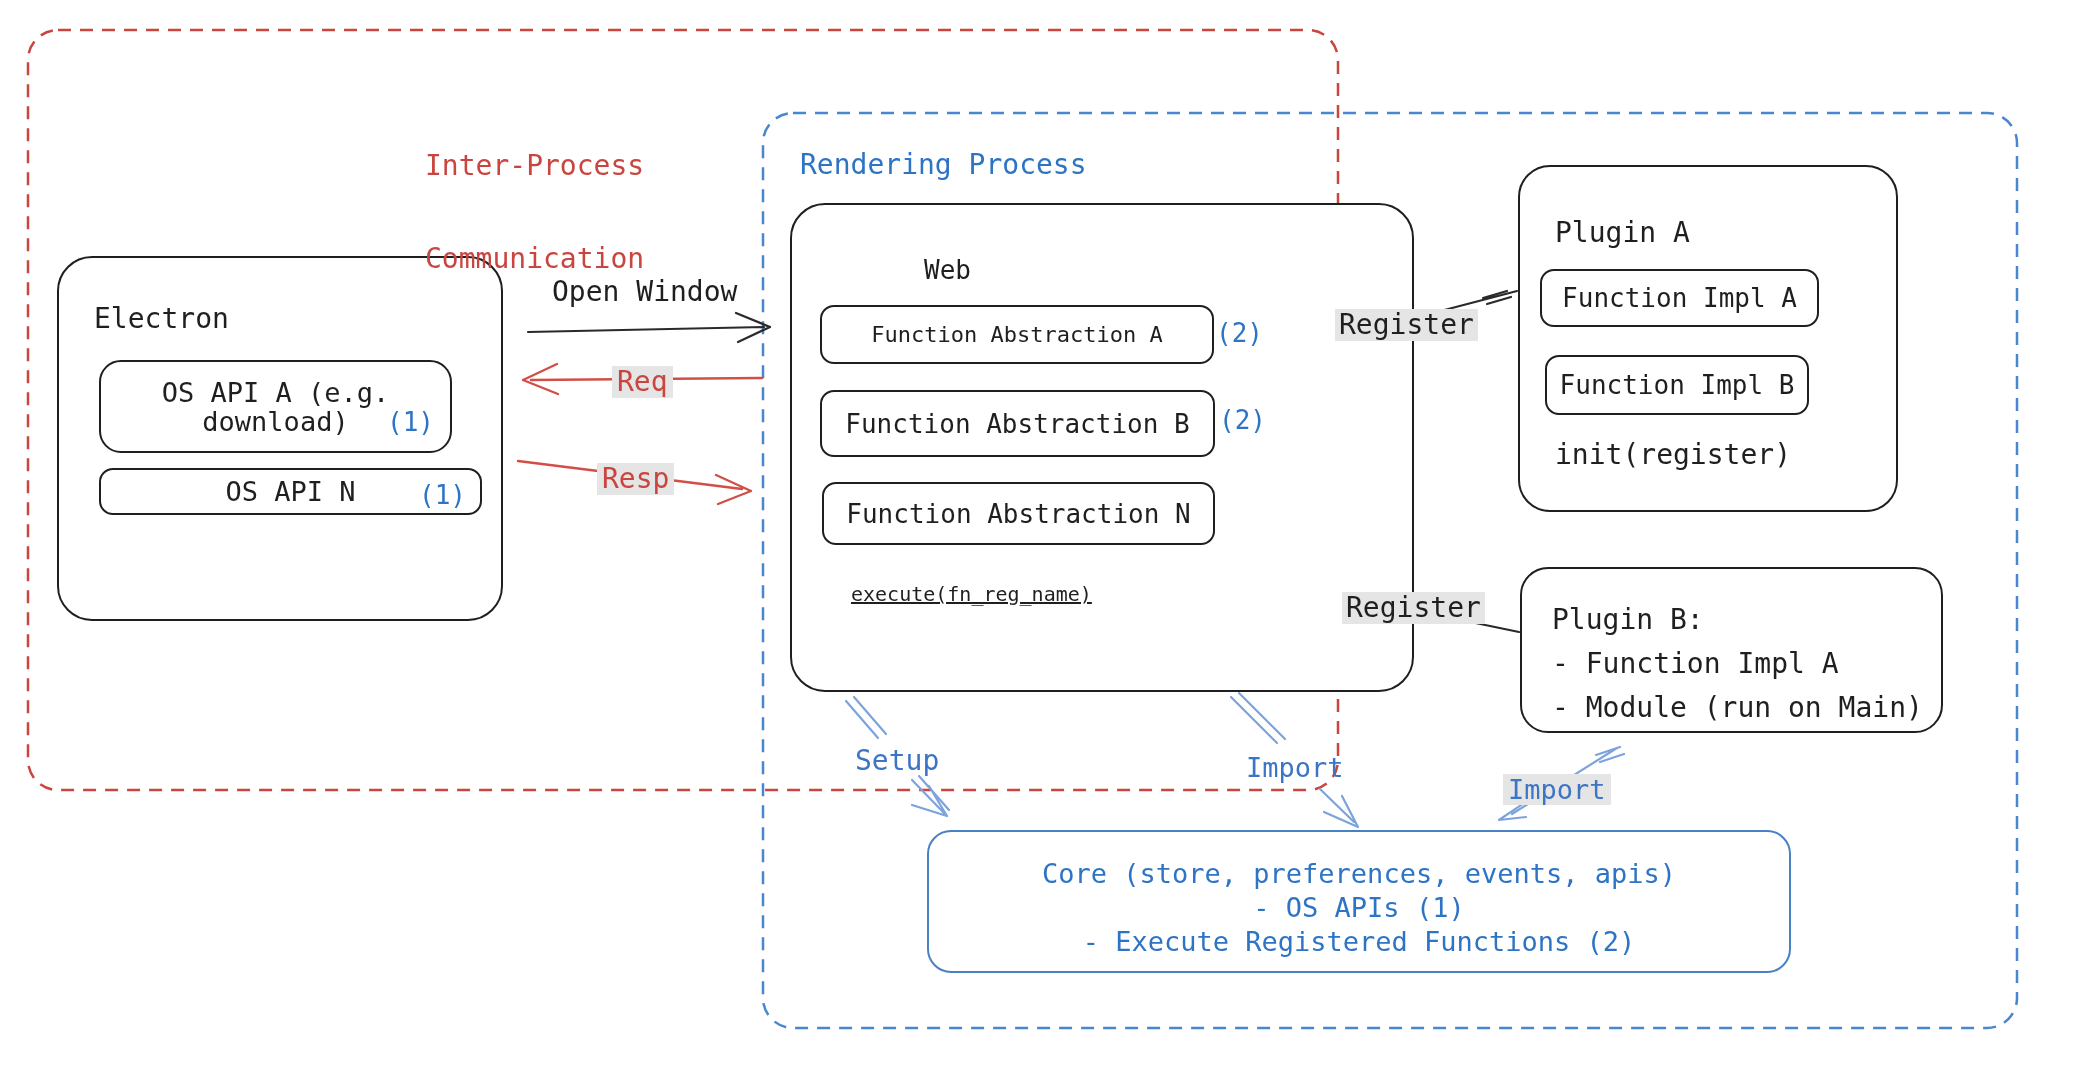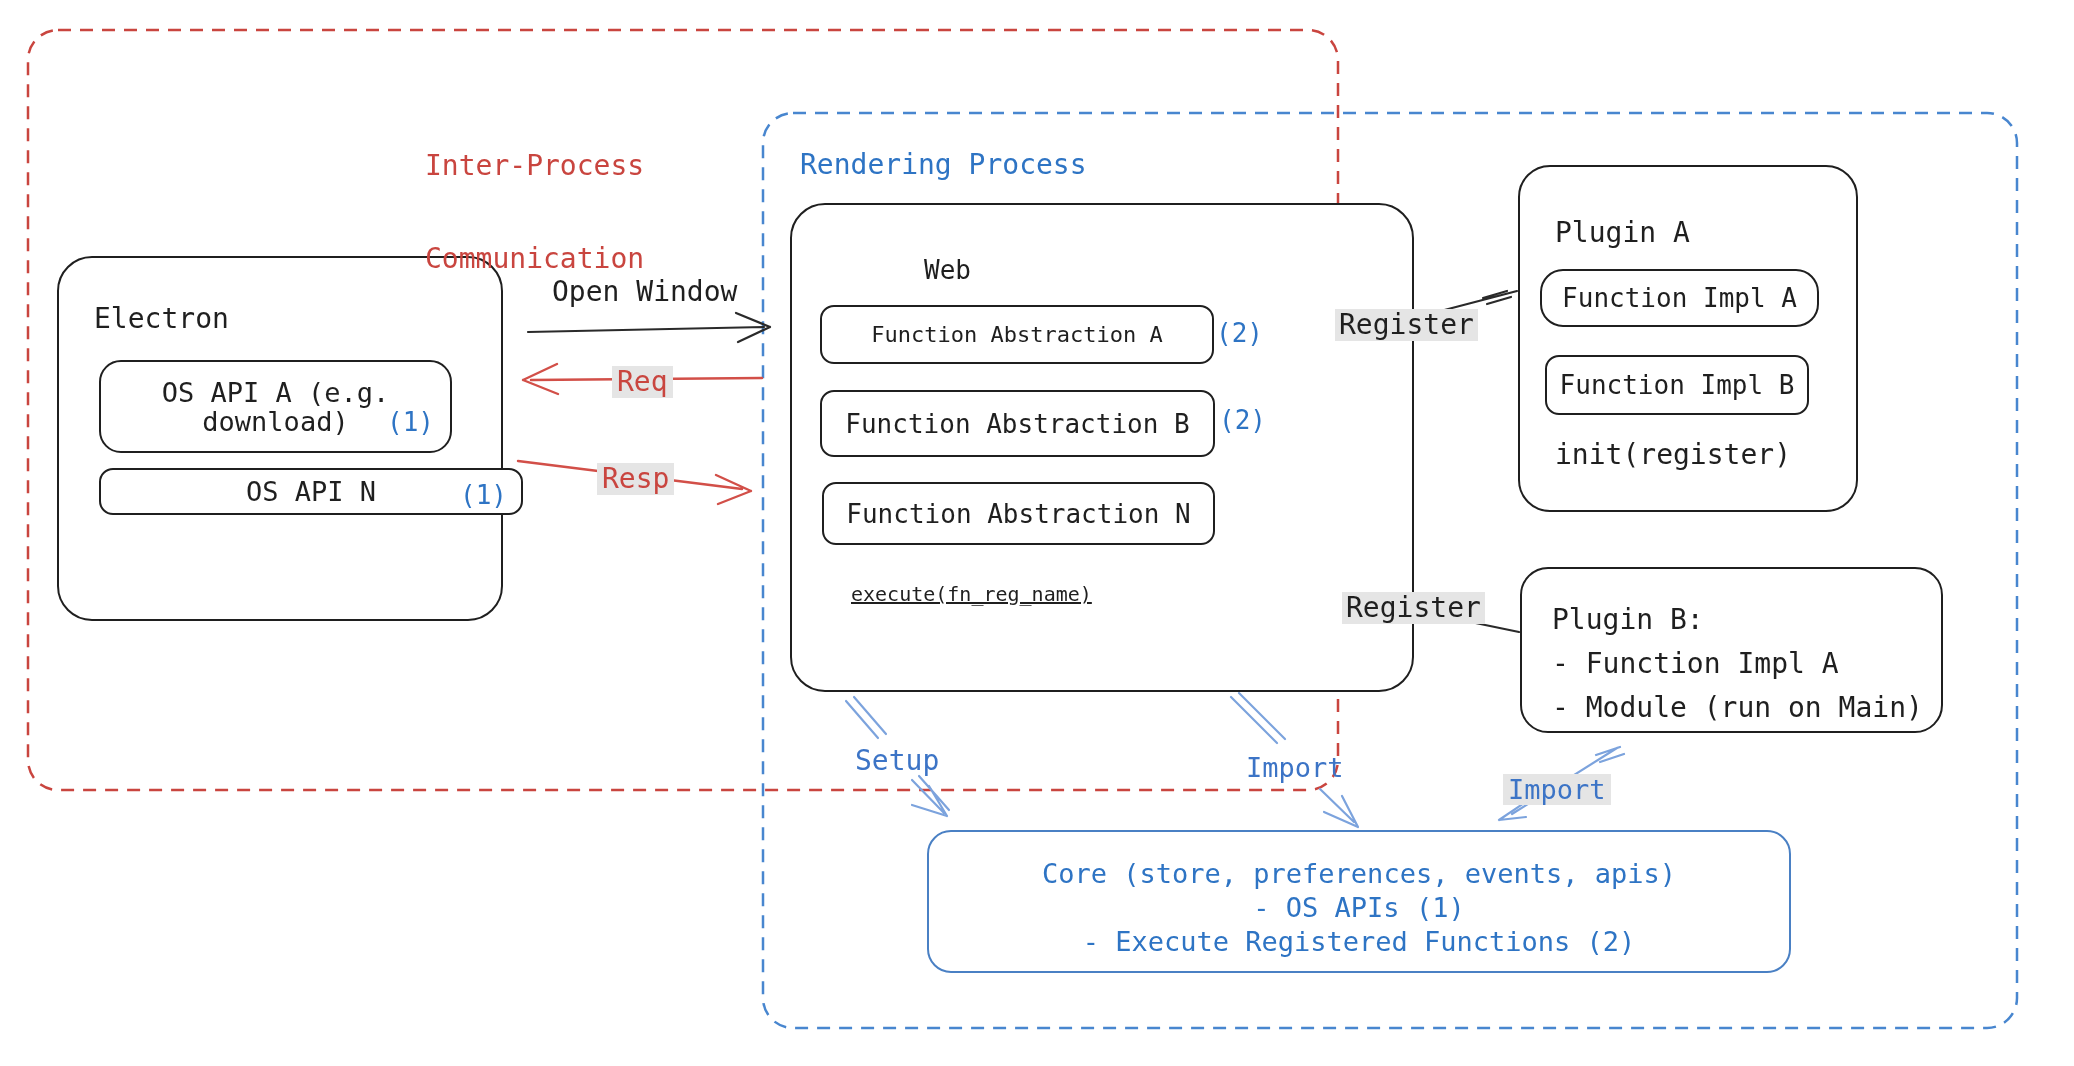--- a/index.html
+++ b/index.html
@@ -18,30 +18,30 @@
   .blue{color:#2e74c4;}
   .lightblue{color:#3c74c6;}
   .bg{background:#e5e5e5;padding:0 5px;}
   .fs28{font-size:28px;line-height:32px;}
   .fs27{font-size:27px;line-height:31px;}
   .ref{position:absolute;z-index:3;font-size:26px;color:#2e74c4;white-space:pre;}
   
   #electron-box{left:57px;top:256px;width:446px;height:365px;border-radius:35px;}
   #electron-title{left:35px;top:44px;position:absolute;font-size:28px;}
   #os-api-a-box{left:40px;top:102px;width:353px;height:93px;border-radius:22px;flex-direction:column;font-size:27px;line-height:29px;}
-  #os-api-n-box{left:40px;top:210px;width:424px;height:47px;border-radius:14px;font-size:27px;}
+  #os-api-n-box{left:40px;top:210px;width:383px;height:47px;border-radius:14px;font-size:27px;}
   #web-box{left:790px;top:203px;width:624px;height:489px;border-radius:35px;}
   #web-title{position:absolute;left:132px;top:50px;font-size:26px;}
   #fa-a-box{left:28px;top:100px;width:394px;height:59px;border-radius:14px;font-size:22px;}
   #fa-b-box{left:28px;top:185px;width:395px;height:67px;border-radius:14px;font-size:26px;}
   #fa-n-box{left:30px;top:277px;width:393px;height:63px;border-radius:14px;font-size:26px;}
   #execute-label{position:absolute;left:59px;top:377px;font-size:20px;text-decoration:underline;}
-  #plugin-a-box{left:1518px;top:165px;width:340px;height:347px;border-radius:32px;}
+  #plugin-a-box{left:1518px;top:165px;width:380px;height:347px;border-radius:32px;}
   #plugin-a-title{position:absolute;left:35px;top:49px;font-size:28px;}
-  #impl-a-box{left:20px;top:102px;width:279px;height:58px;border-radius:23px;font-size:26px;}
+  #impl-a-box{left:20px;top:102px;width:279px;height:58px;border-radius:14px;font-size:26px;}
   #impl-b-box{left:25px;top:188px;width:264px;height:60px;border-radius:14px;font-size:26px;}
   #init-label{position:absolute;left:35px;top:271px;font-size:28px;}
   #plugin-b-box{left:1520px;top:567px;width:423px;height:166px;border-radius:28px;padding:29px 0 0 30px;font-size:28px;line-height:44px;}
   #core-box{left:927px;top:830px;width:864px;height:143px;border-radius:24px;border:2px solid #4a80c4;
             padding-top:25px;text-align:center;font-size:27px;line-height:34px;color:#2e74c4;}
   .inner{position:absolute;box-sizing:border-box;background:#ffffff;border:2px solid #1f1f1f;}
 </style>
 </head>
 <body>
 

